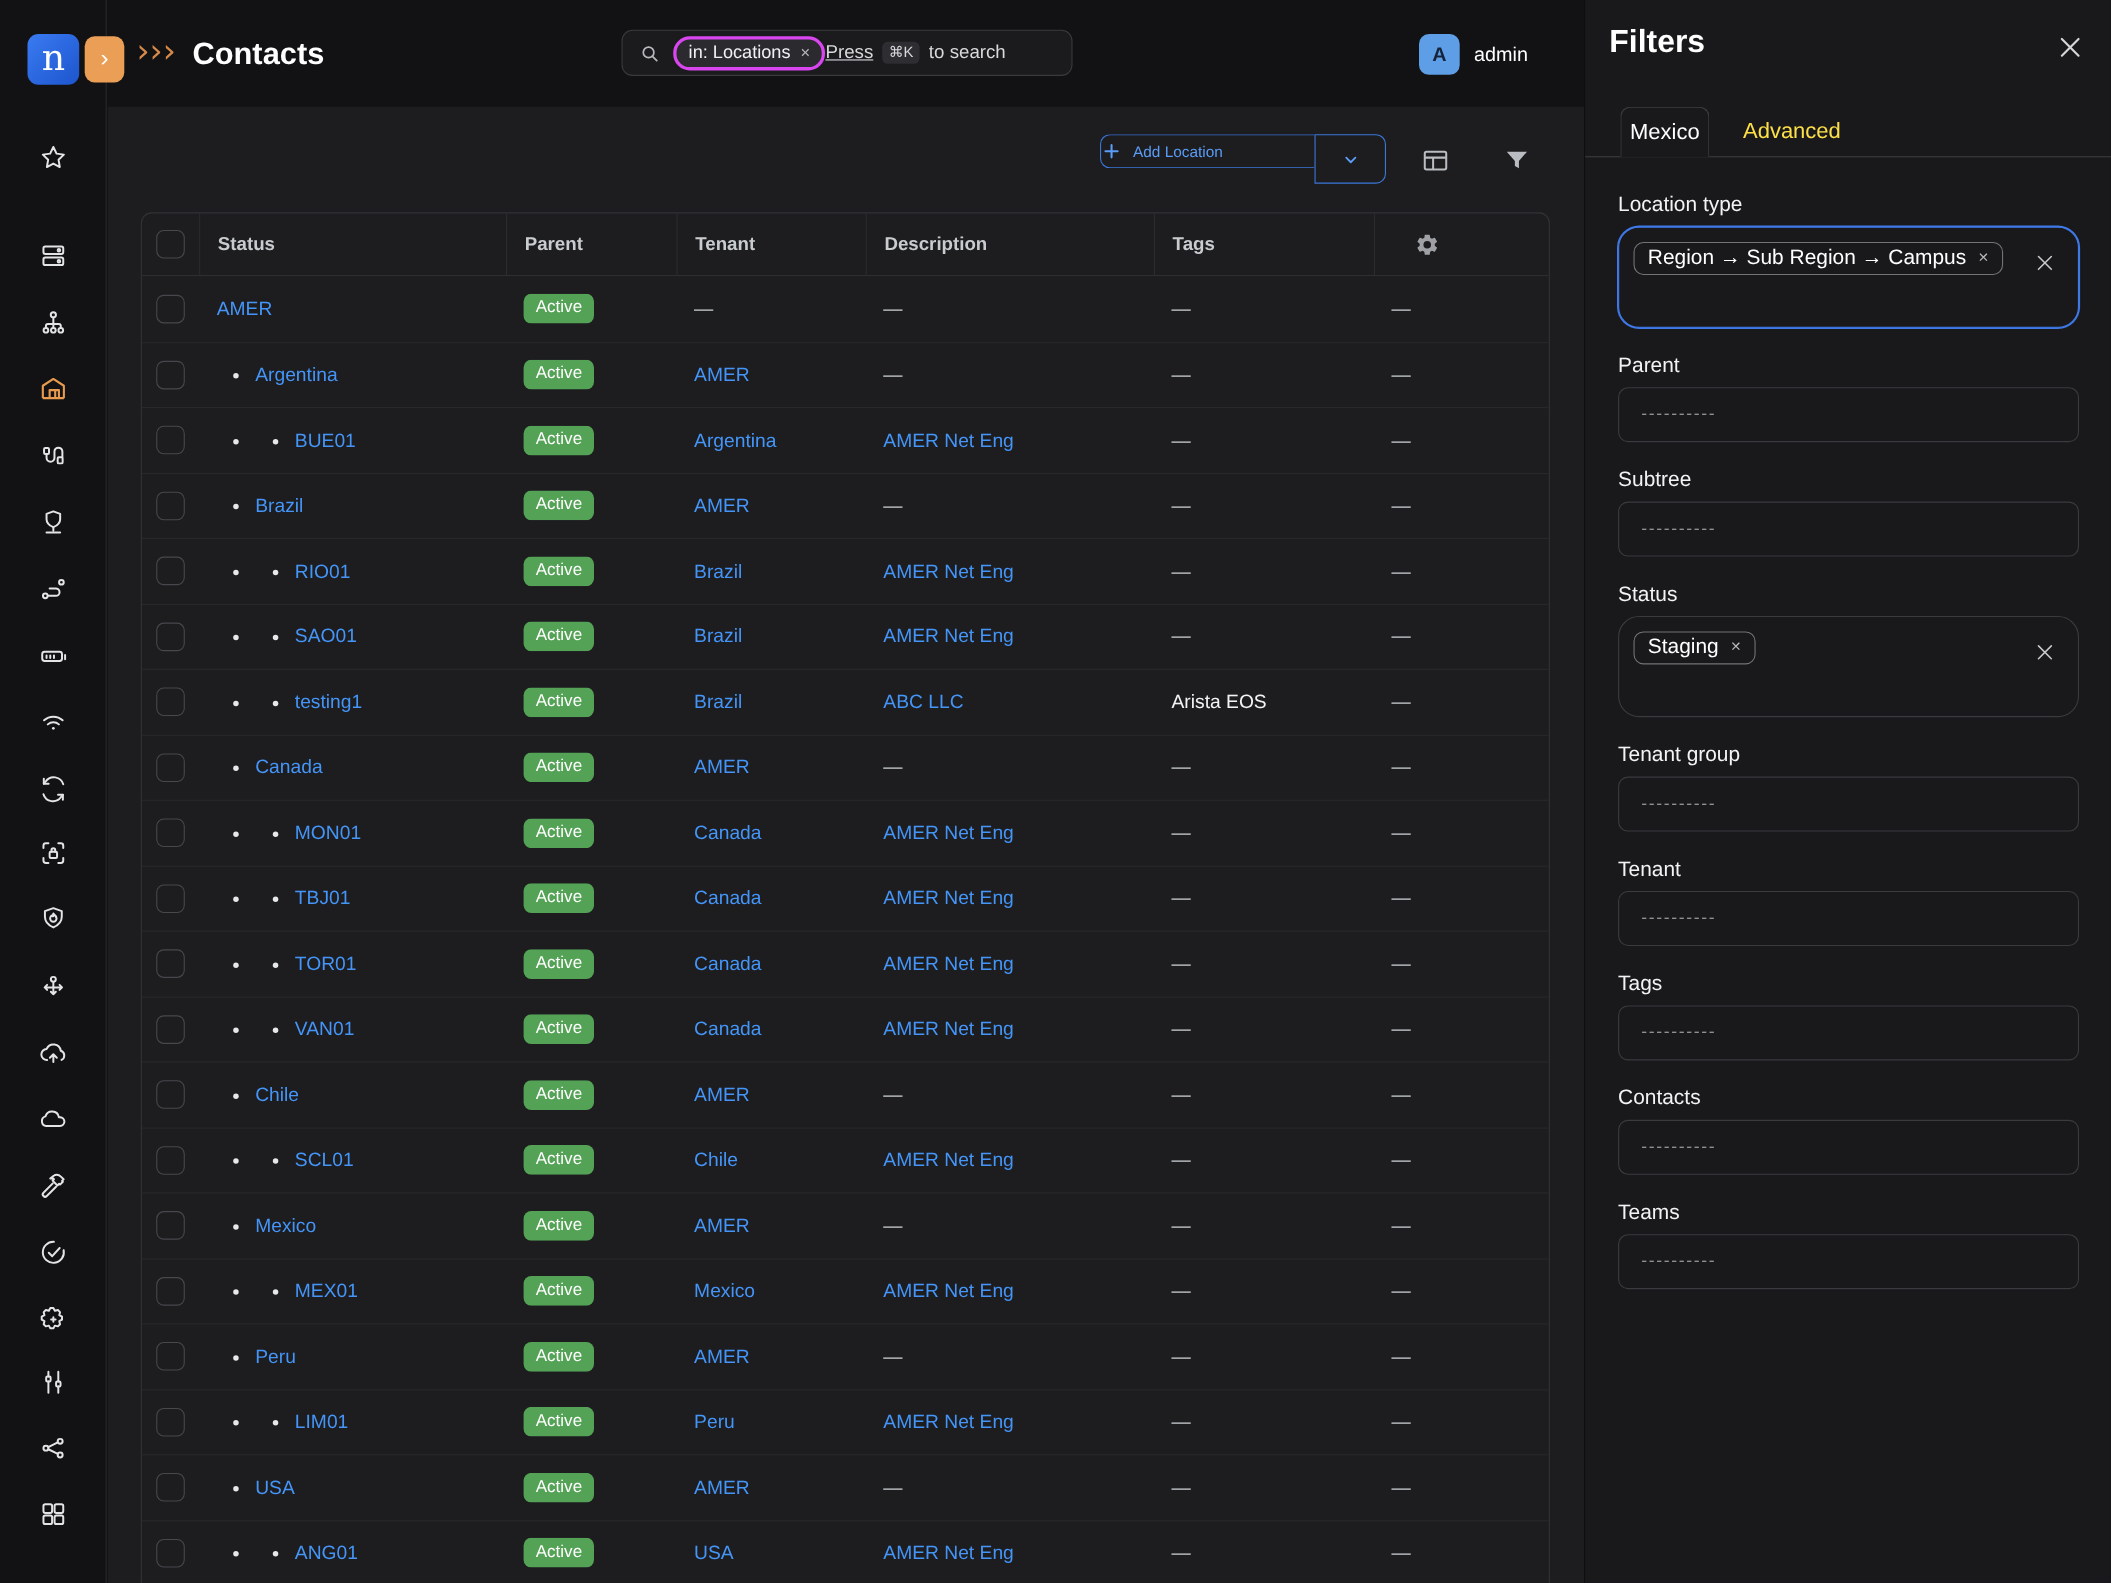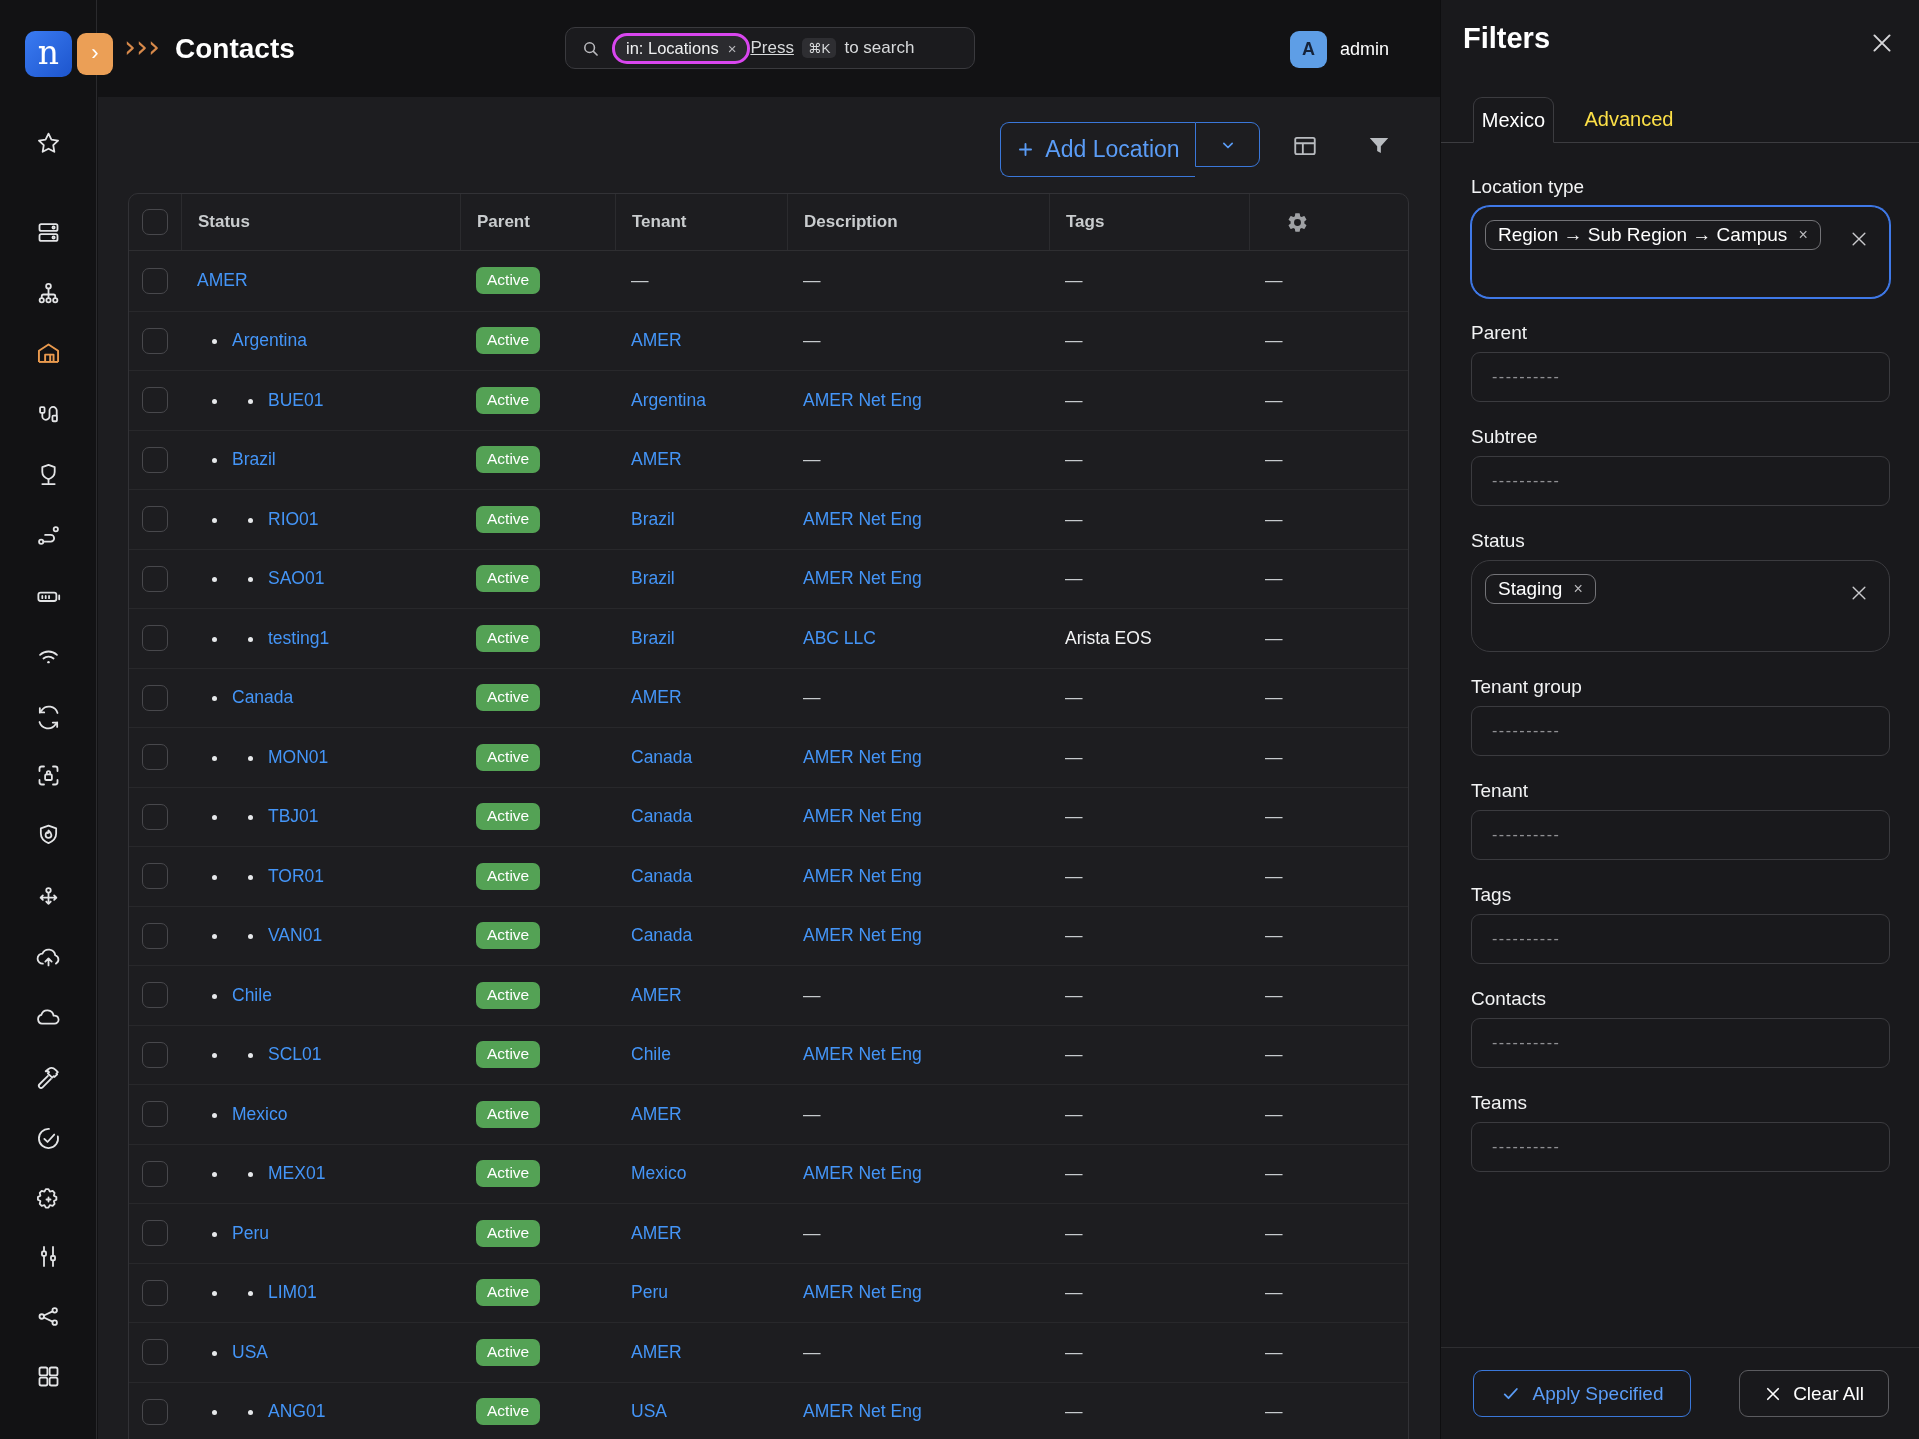--- a/index.html
+++ b/index.html
@@ -41,23 +41,23 @@
   .userbox { position:absolute; left:1290px; top:31px; display:flex; align-items:center; }
   .avatar { width:37px; height:37px; border-radius:9px; background:#5e9ee6;
     display:flex; align-items:center; justify-content:center; font-weight:bold;
     font-size:18px; color:#15233a; }
   .username { margin-left:13px; font-size:18px; color:#fff; }
 
   
   .main { position:absolute; left:98px; top:97px; width:1342px; height:1342px; background:#1d1d20; }
 
   .toolbar-addgroup { position:absolute; left:902px; top:25px; height:45px; display:flex; }
-  .add-main { height:55px; width:195px; border:1px solid #3a77d9; border-right:none;
-    border-radius:9px 0 0 9px; background:transparent; color:#5a9cf6; font-size:23px;
-    display:flex; align-items:center; justify-content:center; gap:10px; cursor:pointer; }
+  .add-main { height:31px; width:195px; border:1px solid #3a77d9; border-right:none;
+    border-radius:9px 0 0 9px; background:transparent; color:#5a9cf6; font-size:14px;
+    display:flex; align-items:center; gap:10px; cursor:pointer; }
   .add-caret { height:45px; width:65px; border:1px solid #3a77d9; border-radius:0 9px 9px 0;
     background:transparent; color:#5a9cf6; display:flex; align-items:center; justify-content:center; cursor:pointer; }
   .tool-icon { position:absolute; top:36px; width:26px; height:24px; color:#b9bcc0; }
 
   
   .table { position:absolute; left:30px; top:96px; width:1281px; height:1260px;
     border:1px solid #323236; border-radius:10px; overflow:hidden; }
   .tr { display:grid; grid-template-columns:52px 279px 155px 172px 262px 200px 96px 1fr;
     align-items:center; height:59.5px; }
   .thead { height:57px; border-bottom:1px solid #2e2e31; }
@@ -680,27 +680,13 @@
           <input class="finput" type="text" placeholder="----------" style="">
         </div>
       </div>
       <div class="field">
         <div class="flabel">Teams</div>
         <div class="fbox">
           <input class="finput" type="text" placeholder="----------" style="">
         </div>
       </div>
     </div>
-  <div class="panel-footer">
-    <button class="btn-apply">
-      <svg width="20" height="20" viewBox="0 0 24 24" fill="none" stroke="currentColor" stroke-width="2.2" stroke-linecap="round" stroke-linejoin="round">
-          <path d="M4.5 12.5l4.5 4.5 10-11"></path>
-        </svg>
-      <span>Apply Specified</span>
-    </button>
-    <button class="btn-clear">
-      <svg width="18" height="18" viewBox="0 0 24 24" fill="none" stroke="currentColor" stroke-width="2.2" stroke-linecap="round">
-          <path d="M5 5l14 14M19 5L5 19"></path>
-        </svg>
-      <span>Clear All</span>
-    </button>
-  </div>
 </div>
 
 </body></html>

